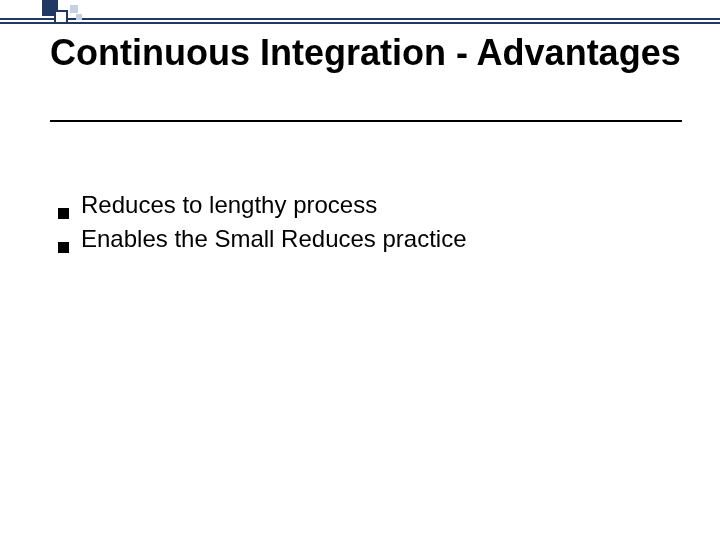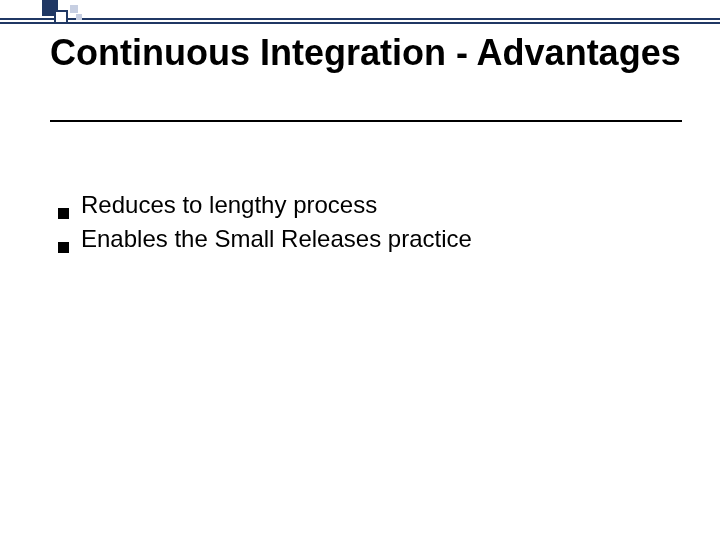--- a/index.html
+++ b/index.html
@@ -98,15 +98,15 @@
 <h1 class="title">Continuous Integration - Advantages</h1>
 <div class="title-underline"></div>
 
 <div class="content">
   <div class="bullet-item">
     <span class="bullet-marker"></span>
     <span class="bullet-text">Reduces to lengthy process</span>
   </div>
   <div class="bullet-item">
     <span class="bullet-marker"></span>
-    <span class="bullet-text">Enables the Small Releases practice</span>
+    <span class="bullet-text">Enables the Small Reduces practice</span>
   </div>
 </div>
 
 </body></html>

